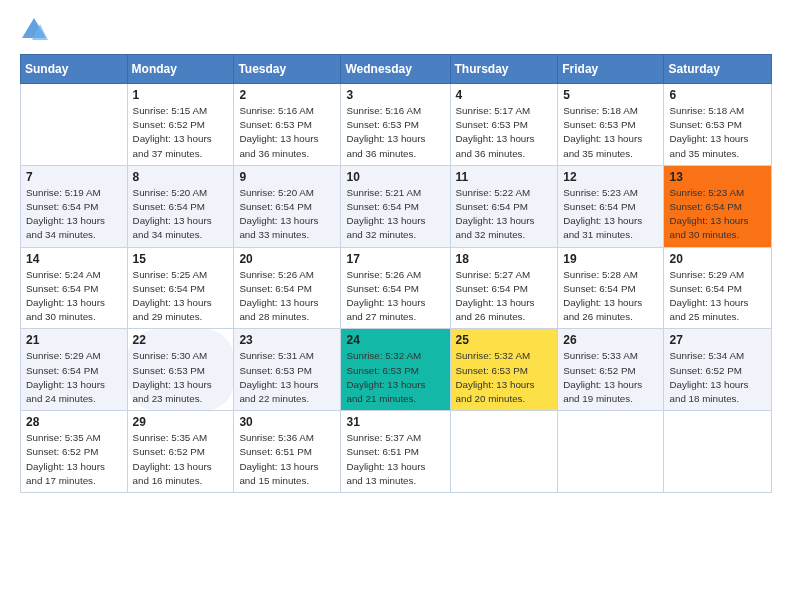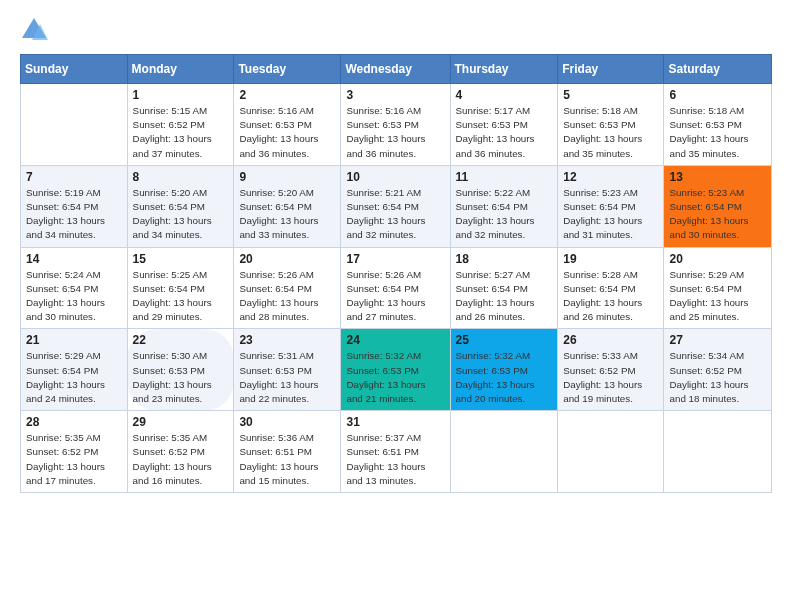--- a/index.html
+++ b/index.html
@@ -225,21 +225,21 @@
             <div class="day-info">Sunrise: 5:30 AM<br>Sunset: 6:53 PM<br>Daylight: 13 hours<br>and 23 minutes.</div>
           </td>
           <td style="background: rgb(240, 244, 250);">
             <div class="day-number">23</div>
             <div class="day-info">Sunrise: 5:31 AM<br>Sunset: 6:53 PM<br>Daylight: 13 hours<br>and 22 minutes.</div>
           </td>
           <td style="background: #14b8a6;">
             <div class="day-number">24</div>
             <div class="day-info">Sunrise: 5:32 AM<br>Sunset: 6:53 PM<br>Daylight: 13 hours<br>and 21 minutes.</div>
           </td>
-          <td style="background: #0ea5e9;">
+          <td style="background: #fde047;">
             <div class="day-number">25</div>
             <div class="day-info">Sunrise: 5:32 AM<br>Sunset: 6:53 PM<br>Daylight: 13 hours<br>and 20 minutes.</div>
           </td>
           <td style="background: rgb(240, 244, 250); margin-top: 33px;">
             <div class="day-number">26</div>
             <div class="day-info">Sunrise: 5:33 AM<br>Sunset: 6:52 PM<br>Daylight: 13 hours<br>and 19 minutes.</div>
           </td>
           <td style="background: rgb(240, 244, 250);">
             <div class="day-number">27</div>
             <div class="day-info">Sunrise: 5:34 AM<br>Sunset: 6:52 PM<br>Daylight: 13 hours<br>and 18 minutes.</div>

